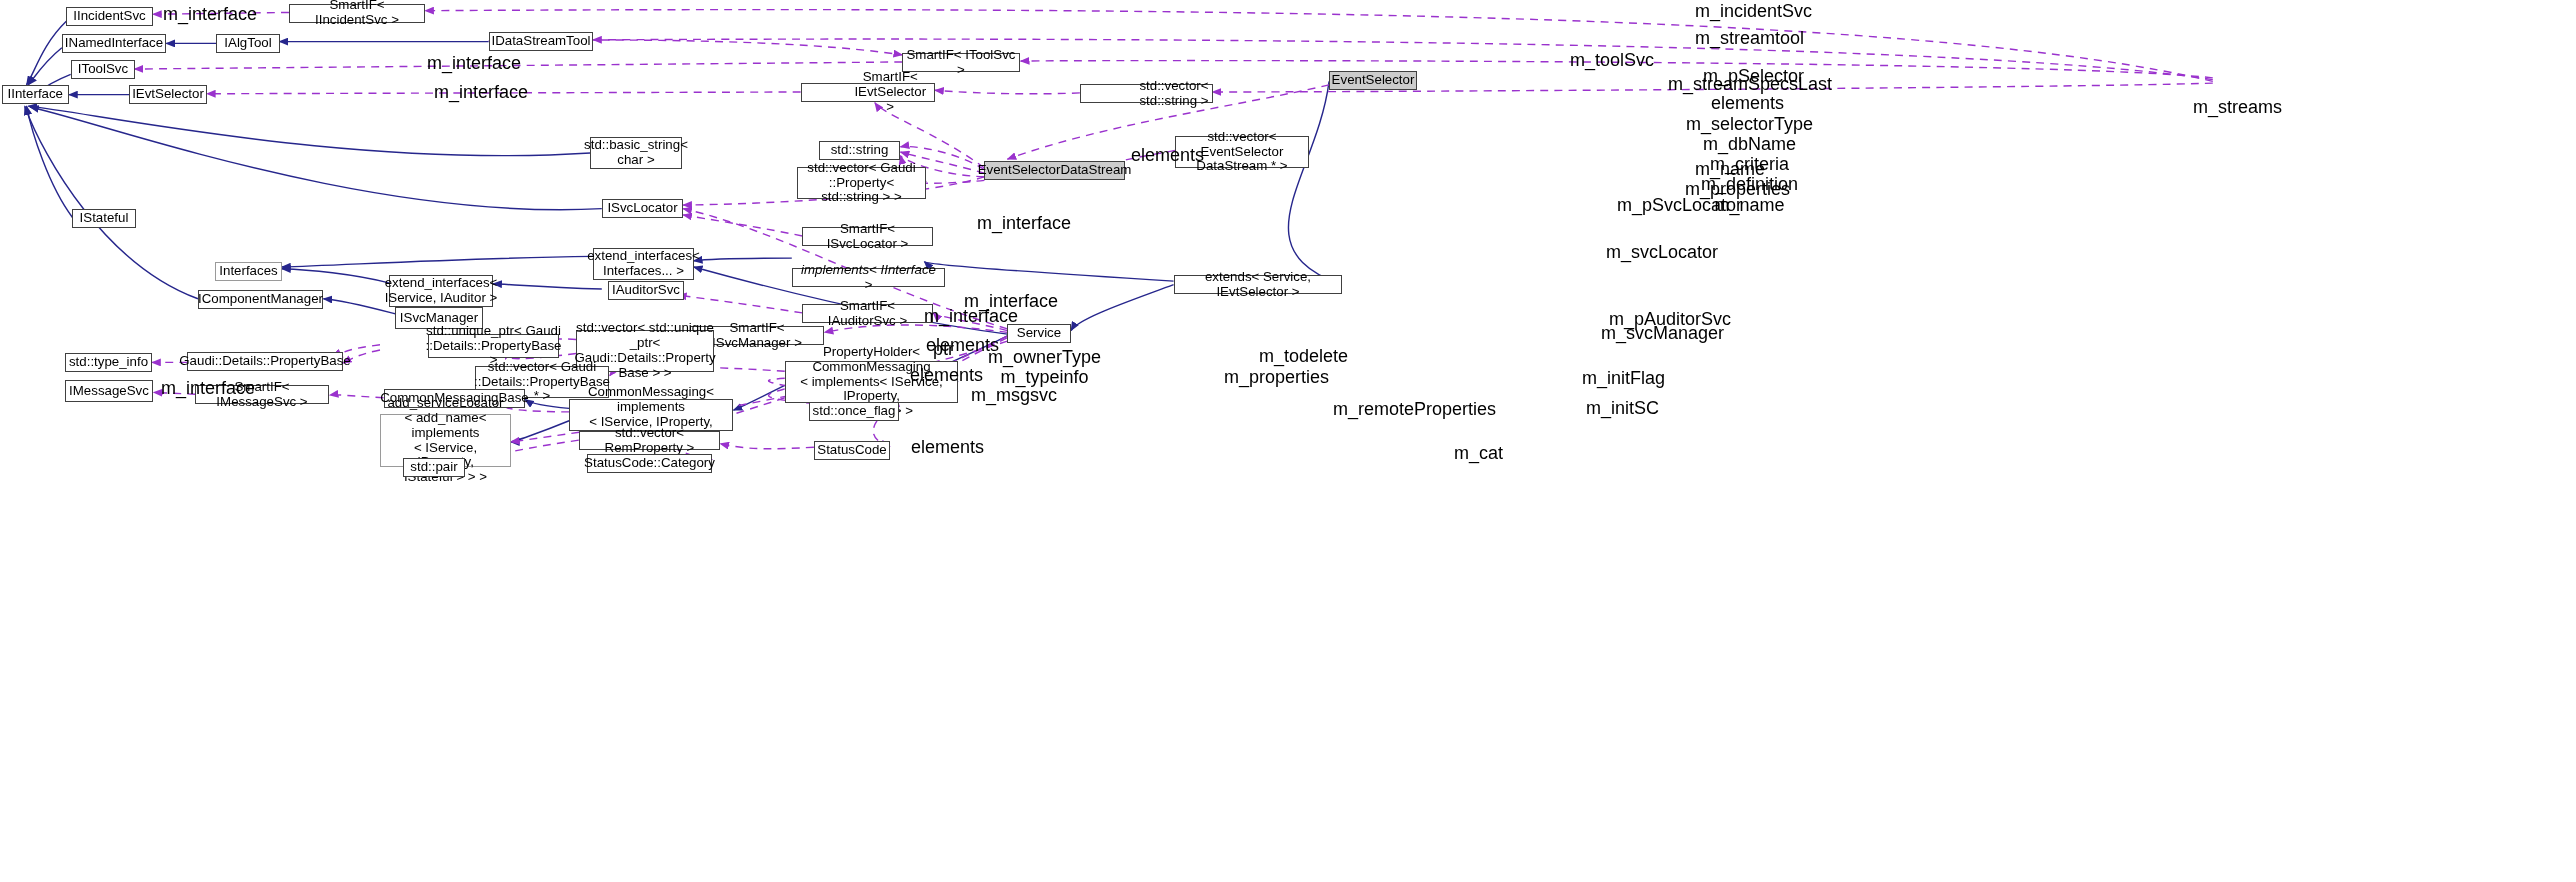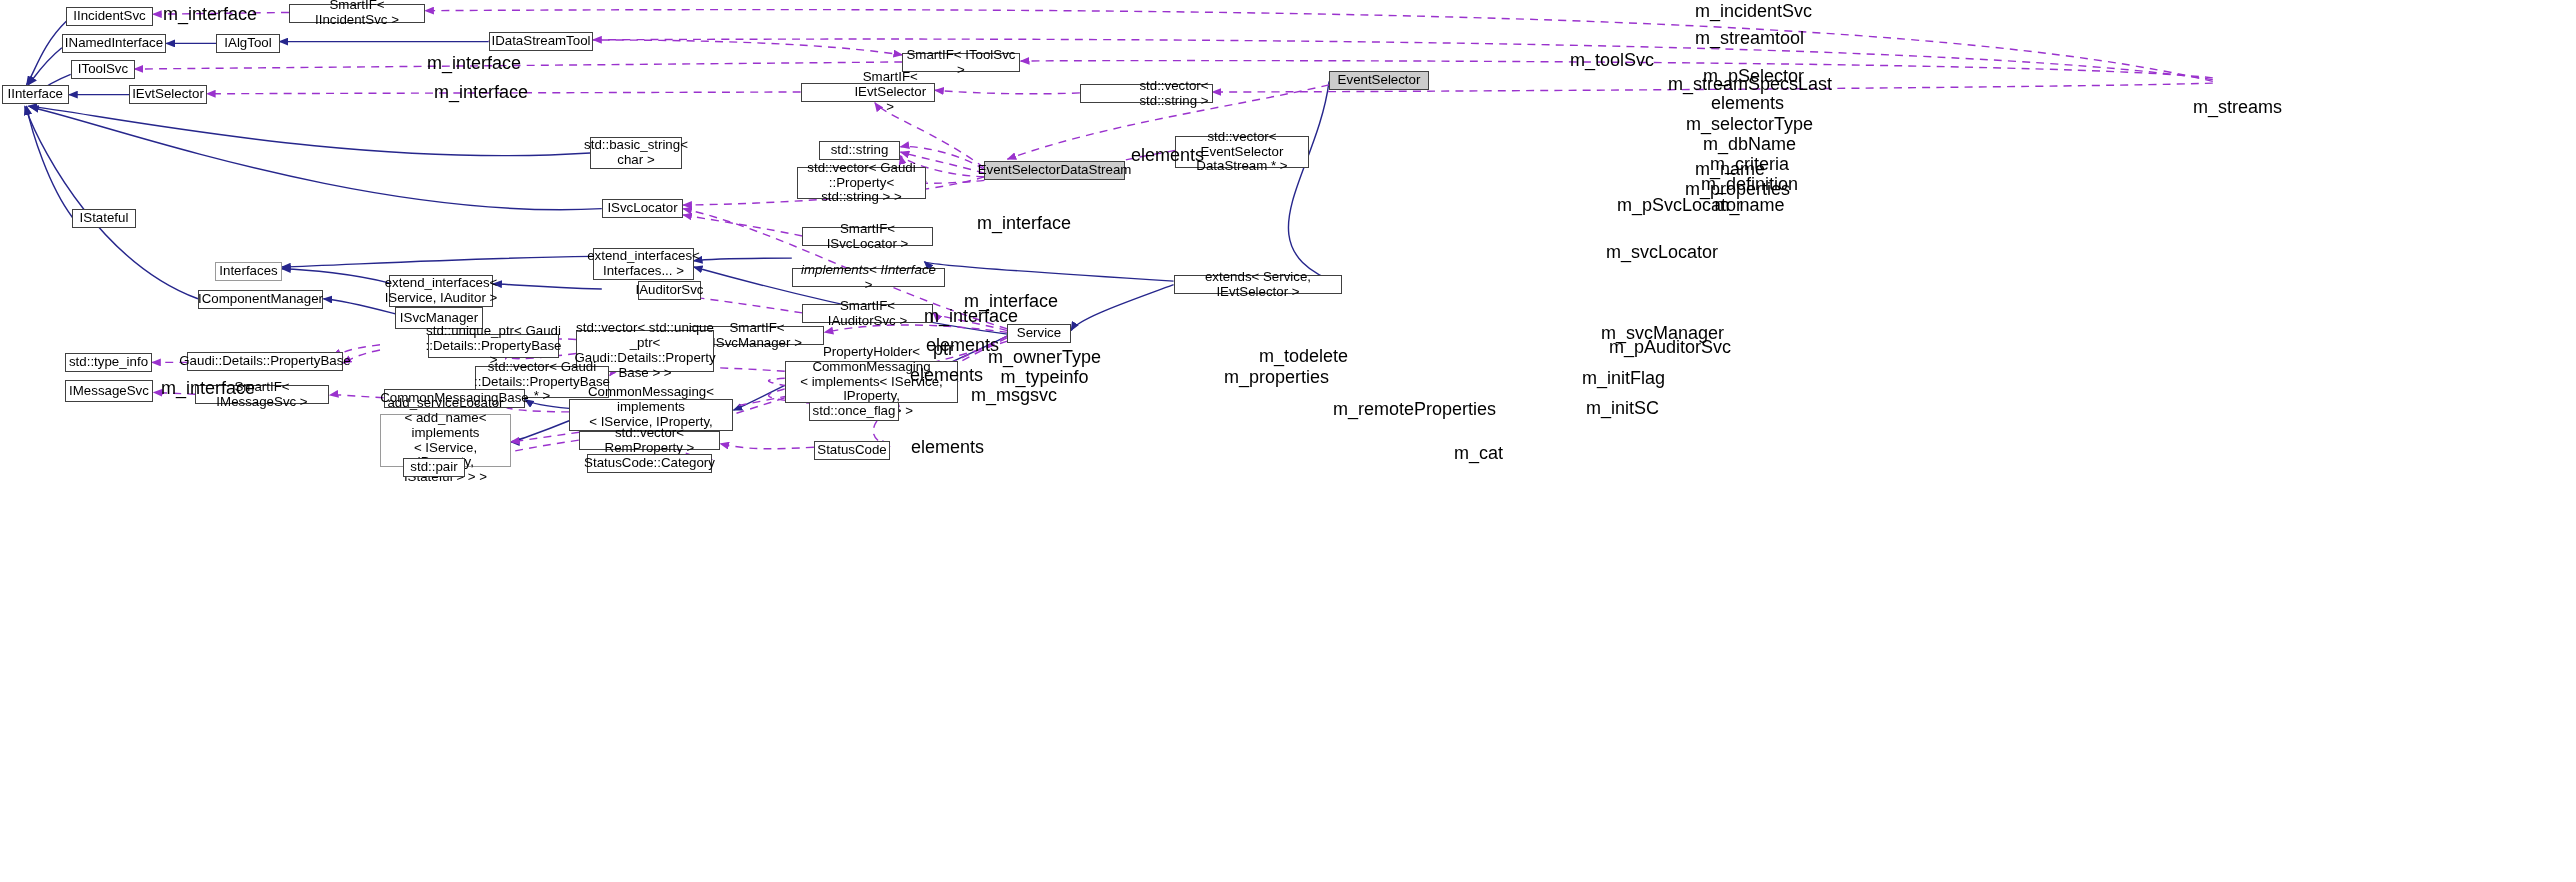--- a/index.html
+++ b/index.html
@@ -99,21 +99,21 @@
   </svg>
 
   <div id="node-layer">
       <div class="node" style="left: 66px; top: 7px; width: 87px; height: 19.4px;">IIncidentSvc</div>
       <div class="node" style="left: 289px; top: 3.5px; width: 136px; height: 19.4px;">SmartIF&lt; IIncidentSvc &gt;</div>
       <div class="node" style="left: 62px; top: 34px; width: 104px; height: 19.4px;">INamedInterface</div>
       <div class="node" style="left: 216px; top: 34px; width: 64px; height: 19.4px;">IAlgTool</div>
       <div class="node" style="left: 489px; top: 32px; width: 104px; height: 19.4px;">IDataStreamTool</div>
       <div class="node" style="left: 71px; top: 60px; width: 64px; height: 19.4px;">IToolSvc</div>
       <div class="node" style="left: 902px; top: 53px; width: 118px; height: 19.4px;">SmartIF&lt; IToolSvc &gt;</div>
-      <div class="node hl" style="left: 1329px; top: 71px; width: 100px; height: 19.4px;">EventSelector</div>
+      <div class="node hl" style="left: 1329px; top: 71px; width: 88px; height: 19.4px;">EventSelector</div>
       <div class="node" style="left: 1.8px; top: 85px; width: 67px; height: 19.4px;">IInterface</div>
       <div class="node" style="left: 129px; top: 85px; width: 78px; height: 19.4px;">IEvtSelector</div>
       <div class="node" style="left: 801px; top: 83px; width: 134px; height: 19.4px; padding-left: 48px;">SmartIF&lt; IEvtSelector &gt;</div>
       <div class="node" style="left: 1080px; top: 84px; width: 133px; height: 19.4px; text-align: right;">std::vector&lt; std::string &gt;</div>
       <div class="node" style="left: 590px; top: 137px; width: 92px; height: 32px;">std::basic_string&lt;
 char &gt;</div>
       <div class="node" style="left: 819px; top: 141px; width: 81px; height: 19.4px;">std::string</div>
       <div class="node" style="left: 1175px; top: 136px; width: 134px; height: 32px;">std::vector&lt; EventSelector
 DataStream * &gt;</div>
       <div class="node hl" style="left: 984px; top: 161px; width: 141px; height: 19.4px;">EventSelectorDataStream</div>
@@ -121,21 +121,21 @@
 ::Property&lt; std::string &gt; &gt;</div>
       <div class="node" style="left: 602px; top: 199px; width: 81px; height: 19.4px;">ISvcLocator</div>
       <div class="node" style="left: 72px; top: 209px; width: 64px; height: 19.4px;">IStateful</div>
       <div class="node" style="left: 802px; top: 227px; width: 131px; height: 19.4px;">SmartIF&lt; ISvcLocator &gt;</div>
       <div class="node" style="left: 593px; top: 248px; width: 101px; height: 32px;">extend_interfaces&lt;
 Interfaces... &gt;</div>
       <div class="node" style="left: 792px; top: 268px; width: 153px; height: 19.4px; font-style: italic;">implements&lt; IInterface &gt;</div>
       <div class="node light" style="left: 215px; top: 262px; width: 67px; height: 19.4px;">Interfaces</div>
       <div class="node" style="left: 389px; top: 275px; width: 104px; height: 32px;">extend_interfaces&lt;
 IService, IAuditor &gt;</div>
-      <div class="node" style="left: 638px; top: 281px; width: 63px; height: 19.4px;">IAuditorSvc</div>
+      <div class="node" style="left: 608px; top: 281px; width: 76px; height: 19.4px;">IAuditorSvc</div>
       <div class="node" style="left: 1174px; top: 275px; width: 168px; height: 19.4px;">extends&lt; Service, IEvtSelector &gt;</div>
       <div class="node" style="left: 198px; top: 290px; width: 125px; height: 19.4px;">IComponentManager</div>
       <div class="node" style="left: 395px; top: 307px; width: 88px; height: 22px;">ISvcManager</div>
       <div class="node" style="left: 802px; top: 304px; width: 131px; height: 19.4px;">SmartIF&lt; IAuditorSvc &gt;</div>
       <div class="node" style="left: 690px; top: 326px; width: 134px; height: 19.4px;">SmartIF&lt; ISvcManager &gt;</div>
       <div class="node" style="left: 1007px; top: 324px; width: 64px; height: 19.4px;">Service</div>
       <div class="node" style="left: 380px; top: 334px; width: 131px; height: 24px; margin-left: 48px;">std::unique_ptr&lt; Gaudi
 ::Details::PropertyBase &gt;</div>
       <div class="node" style="left: 576px; top: 330px; width: 138px; height: 42px;">std::vector&lt; std::unique
 _ptr&lt; Gaudi::Details::Property
@@ -178,21 +178,21 @@
 m_criteria
 m_definition
 m_name</div>
       <div class="edge-label" style="left: 1106px; top: 145px;">elements</div>
       <div class="edge-label" style="left: 1670px; top: 159px;">m_name</div>
       <div class="edge-label" style="left: 1660px; top: 179px;">m_properties</div>
       <div class="edge-label" style="left: 1592px; top: 195px;">m_pSvcLocator</div>
       <div class="edge-label" style="left: 952px; top: 213px;">m_interface</div>
       <div class="edge-label" style="left: 1581px; top: 242px;">m_svcLocator</div>
       <div class="edge-label" style="left: 939px; top: 291px;">m_interface</div>
-      <div class="edge-label" style="left: 1584px; top: 309px; margin-top: 28px;">m_pAuditorSvc</div>
+      <div class="edge-label" style="left: 1584px; top: 309px;">m_pAuditorSvc</div>
       <div class="edge-label" style="left: 1576px; top: 323px;">m_svcManager</div>
       <div class="edge-label" style="left: 908px; top: 339px;">ptr</div>
       <div class="edge-label" style="left: 963px; top: 347px;">m_ownerType
 m_typeinfo</div>
       <div class="edge-label" style="left: 901px; top: 335px;">elements</div>
       <div class="edge-label" style="left: 1234px; top: 346px;">m_todelete</div>
       <div class="edge-label" style="left: 1557px; top: 368px;">m_initFlag</div>
       <div class="edge-label" style="left: 885px; top: 365px;">elements</div>
       <div class="edge-label" style="left: 1199px; top: 367px;">m_properties</div>
       <div class="edge-label" style="left: 136px; top: 378px;">m_interface</div>

